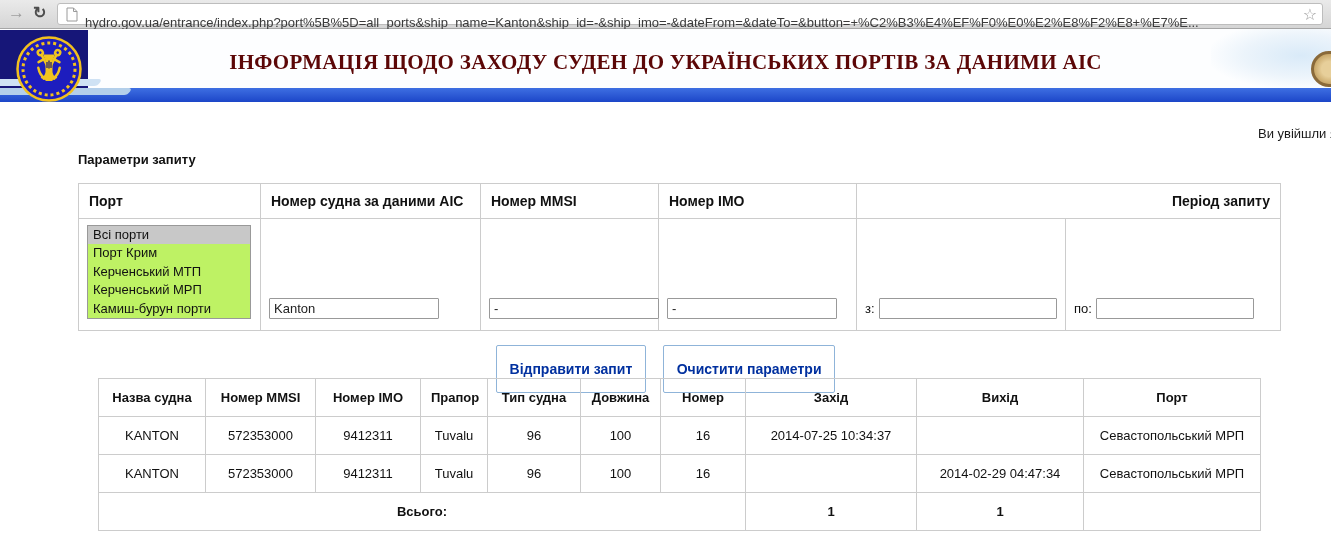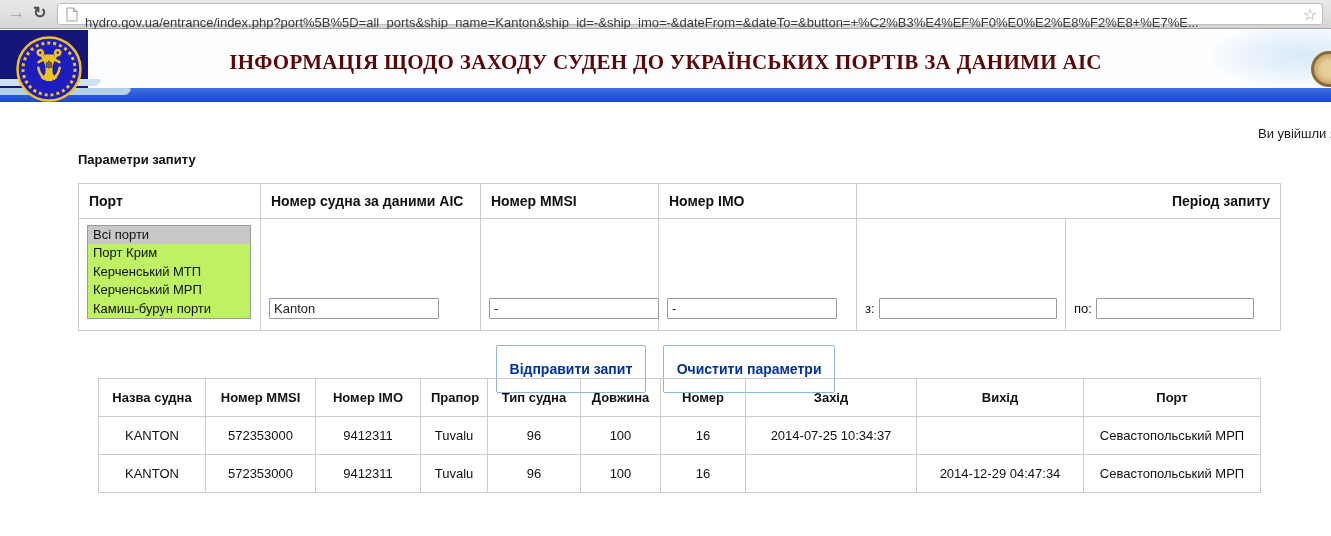--- a/index.html
+++ b/index.html
@@ -215,17 +215,23 @@
   </tr>
   <tr>
     <td>KANTON</td>
     <td>572353000</td>
     <td>9412311</td>
     <td>Tuvalu</td>
     <td>96</td>
     <td>100</td>
     <td>16</td>
     <td></td>
-    <td>2014-12-29 04:47:34</td>
+    <td>2014-02-29 04:47:34</td>
     <td>Севастопольський МРП</td>
+  </tr>
+  <tr>
+    <td colspan="7" class="bold">Всього:</td>
+    <td class="bold">1</td>
+    <td class="bold">1</td>
+    <td></td>
   </tr>
 </tbody>
   </table>
 
 </body></html>

